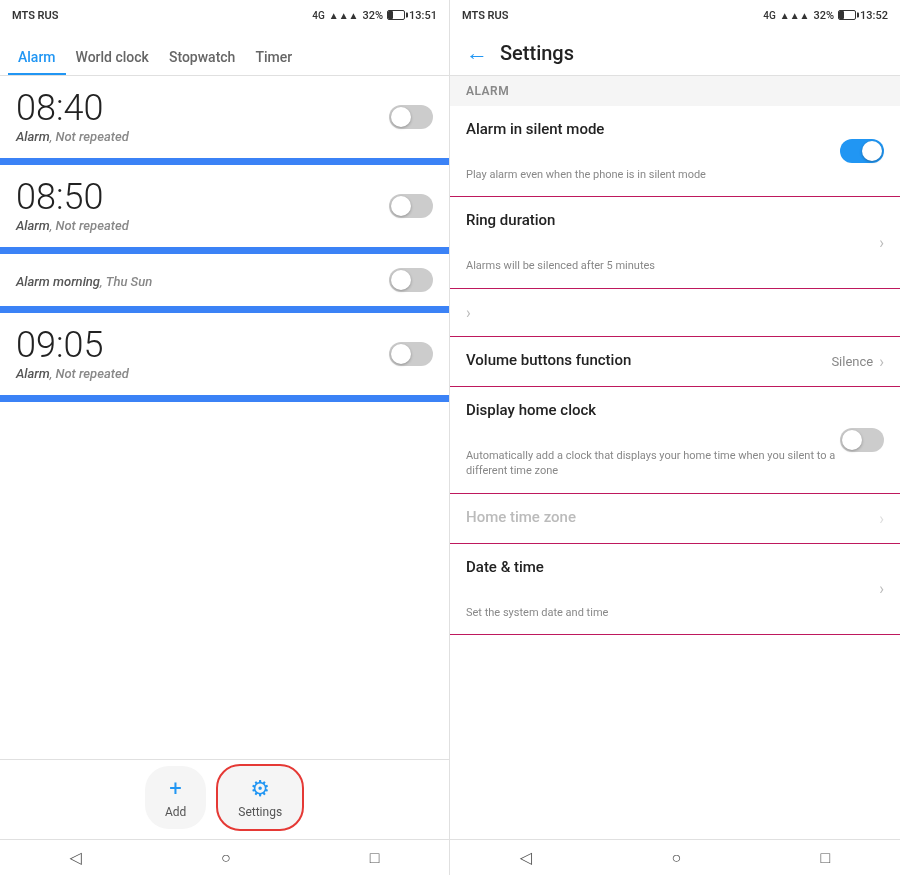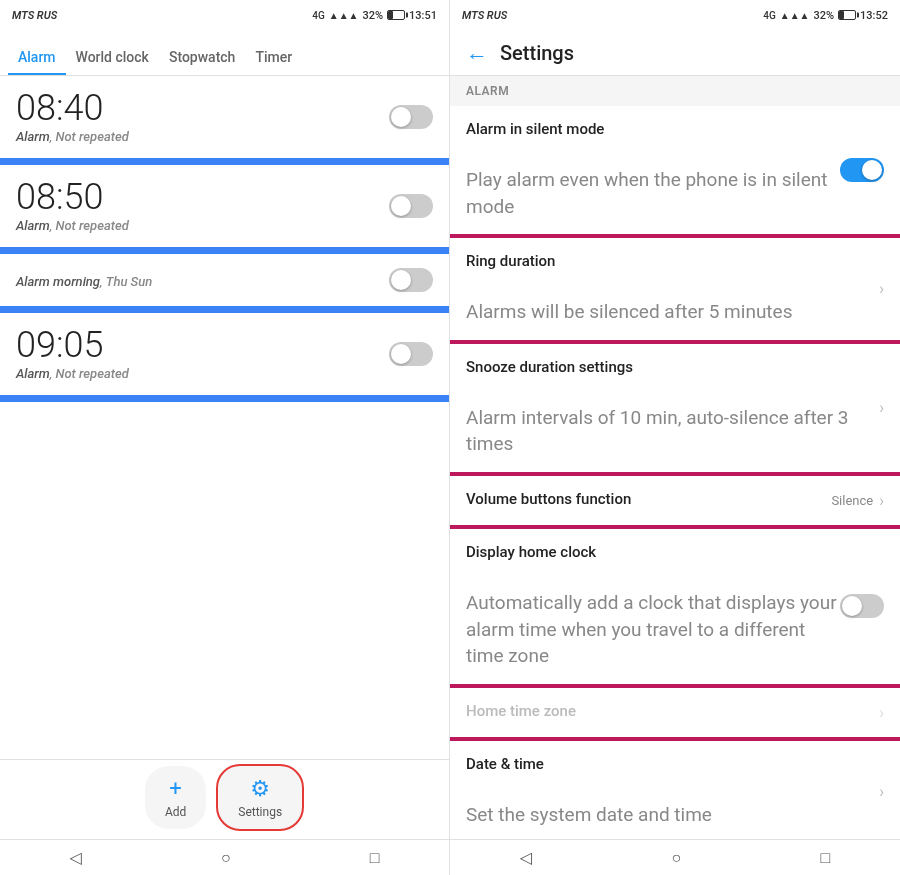--- a/index.html
+++ b/index.html
@@ -37,21 +37,21 @@
       height: 30px;
       background: #fff;
       display: flex;
       align-items: center;
       justify-content: space-between;
       padding: 0 12px;
       font-size: 11px;
       color: #333;
       font-weight: 500;
     }
-    .status-bar .carrier { font-weight: 600; font-size: 11px; font-style: italic; }
+    .status-bar .carrier { font-weight: 600; font-size: 11px; }
     .status-bar .right-icons { display: flex; align-items: center; gap: 4px; font-size: 11px; }
     .battery-bar {
       display: inline-block;
       width: 18px;
       height: 10px;
       border: 1.5px solid #333;
       border-radius: 2px;
       position: relative;
       vertical-align: middle;
     }
@@ -226,36 +226,36 @@
       padding: 8px 16px;
       font-size: 12px;
       font-weight: 600;
       color: #888;
       letter-spacing: 0.5px;
       text-transform: uppercase;
     }
 
     .settings-item {
       padding: 14px 16px;
-      border-bottom: 4px solid #be185d;
+      border-bottom: 1px solid #be185d;
       display: flex;
       align-items: center;
       justify-content: space-between;
       cursor: pointer;
     }
 
     .settings-item-text { flex: 1; }
     .settings-item-title {
       font-size: 15px;
       font-weight: 500;
       color: #222;
       margin-bottom: 3px;
     }
     .settings-item-subtitle {
-      font-size: 19px;
+      font-size: 11px;
       color: #888;
       line-height: 1.4;
       margin-top: 29px;
     }
 
     .settings-item-right {
       display: flex;
       align-items: center;
       gap: 6px;
       flex-shrink: 0;
@@ -425,44 +425,40 @@
       <div class="settings-item-text">
         <div class="settings-item-title">Ring duration</div>
         <div class="settings-item-subtitle">Alarms will be silenced after 5 minutes</div>
       </div>
       <div class="settings-item-right">
         <span class="chevron">›</span>
       </div>
     </div>
 
     <div class="settings-item">
-      <div class="settings-item-text">
-        <div class="settings-item-title">Snooze duration settings</div>
-        <div class="settings-item-subtitle">Alarm intervals of 10 min, auto-silence after 3 times</div>
-      </div>
       <div class="settings-item-right">
         <span class="chevron">›</span>
       </div>
     </div>
 
     <div class="settings-item">
       <div class="settings-item-text">
         <div class="settings-item-title">Volume buttons function</div>
       </div>
       <div class="settings-item-right">
         <span class="value-text">Silence</span>
         <span class="chevron">›</span>
       </div>
     </div>
 
 
     <div class="settings-item">
       <div class="settings-item-text">
         <div class="settings-item-title">Display home clock</div>
-        <div class="settings-item-subtitle">Automatically add a clock that displays your alarm time when you travel to a different time zone</div>
+        <div class="settings-item-subtitle">Automatically add a clock that displays your home time when you silent to a different time zone</div>
       </div>
       <div class="settings-item-right">
         <div class="toggle-small">
           <div class="toggle-knob"></div>
         </div>
       </div>
     </div>
 
     <div class="settings-item disabled-text">
       <div class="settings-item-text">

